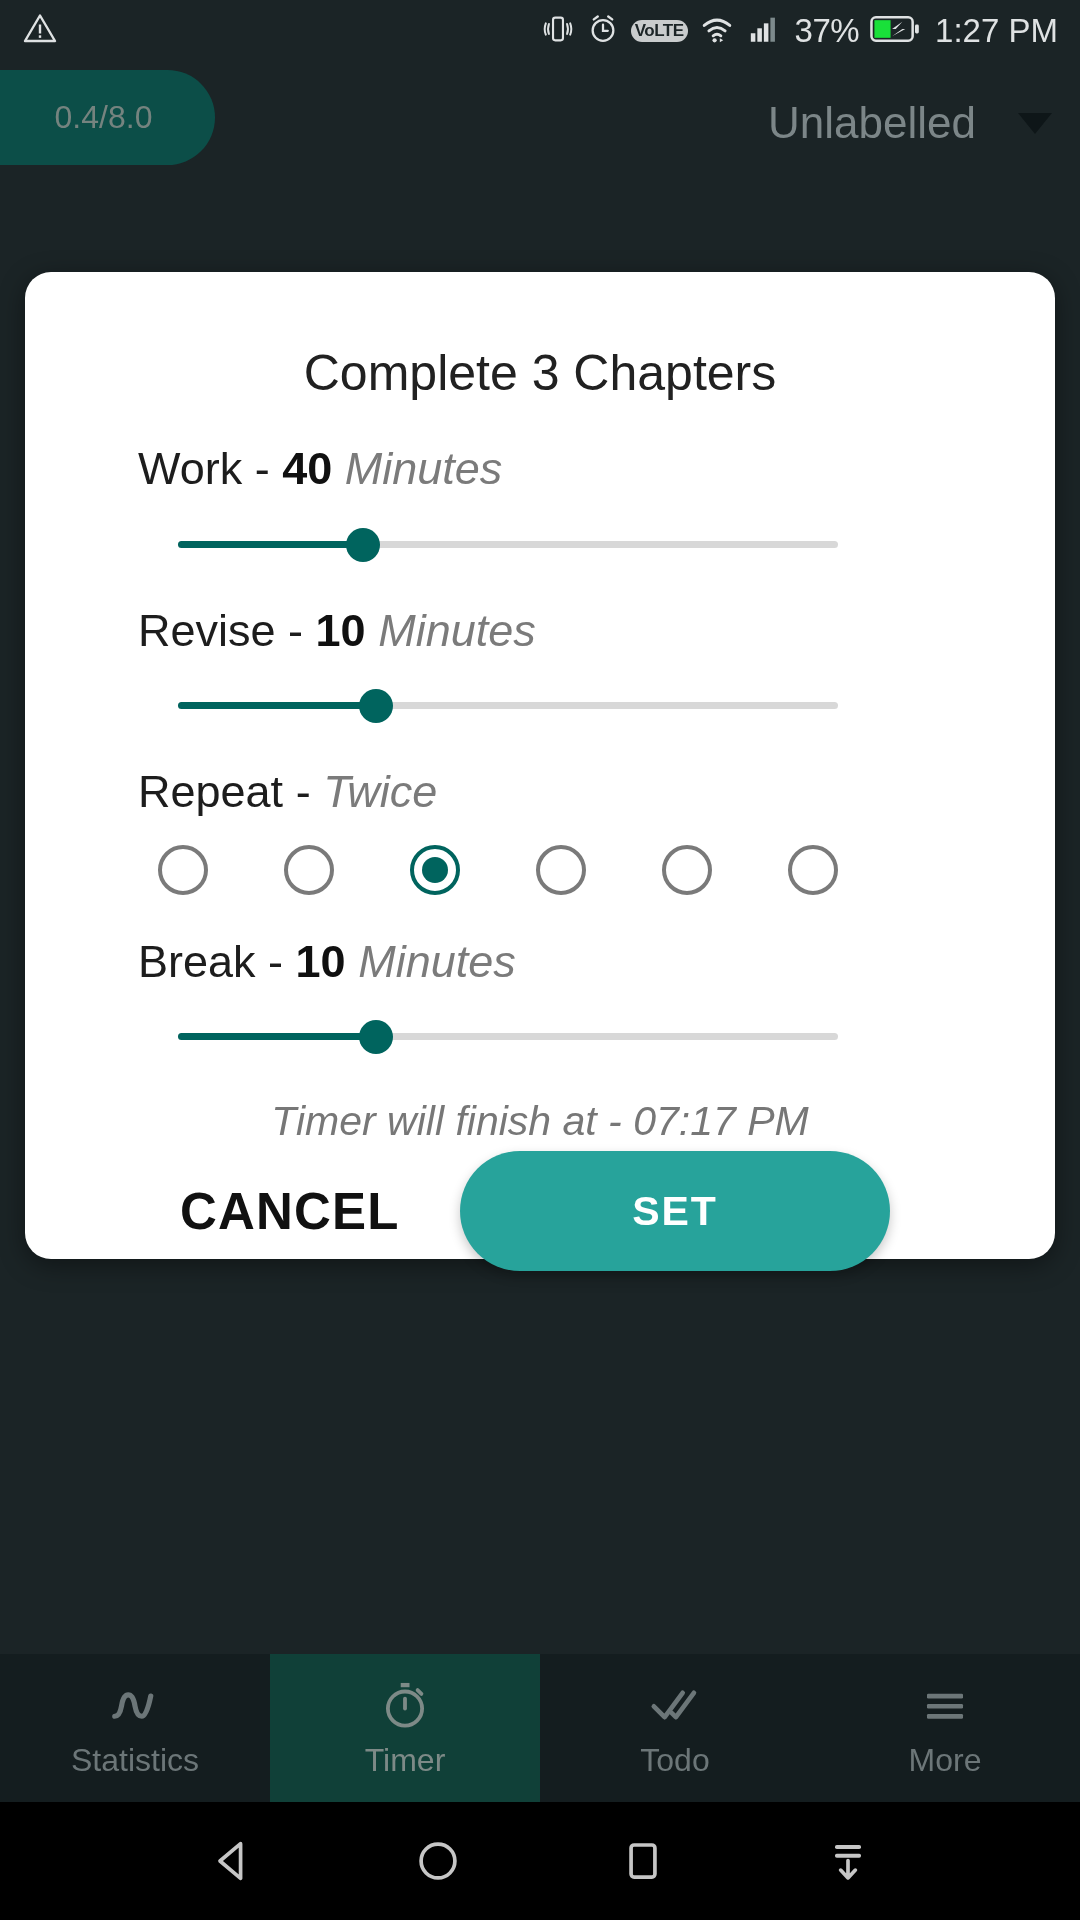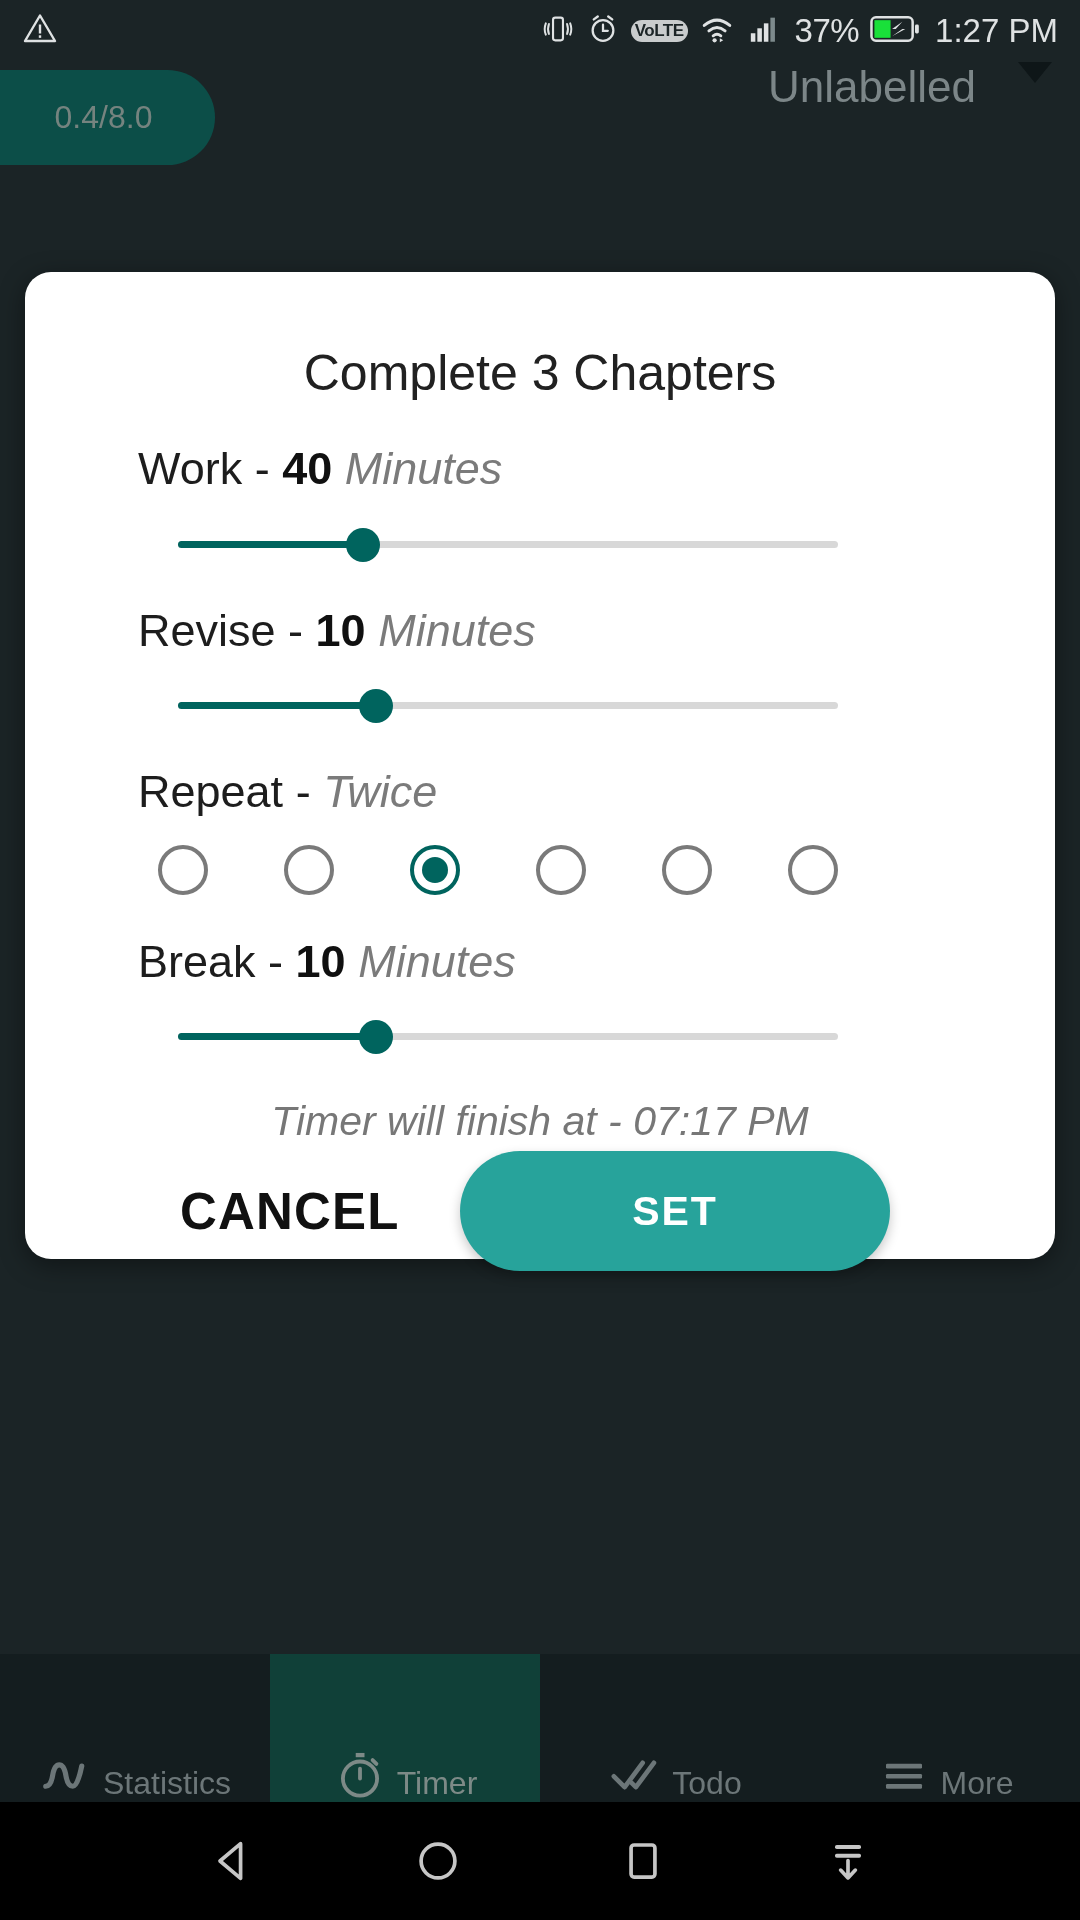--- a/index.html
+++ b/index.html
@@ -37,21 +37,21 @@
     position:absolute; left:0; top:8px;
     height:95px; min-width:215px;
     background:#0c4e48;
     border-radius:0 52px 52px 0;
     display:flex; align-items:center; justify-content:center;
     padding:0 34px 0 26px;
   }
   #session-pill span { color:#75837f; font-size:32px; letter-spacing:0px; }
   #label-select {
     position:absolute; right:28px; top:0; height:122px;
-    display:flex; gap:42px;
+    display:flex; align-items:center; gap:42px;
   }
   #label-text { color:#7c8688; font-size:44px; }
   #label-caret {
     width:0; height:0; border-left:17px solid transparent;
     border-right:17px solid transparent; border-top:21px solid #0e1618;
   }
 
   
   #bg-tagline {
     position:absolute; left:0; top:310px; width:1080px;
@@ -124,22 +124,22 @@
     font-family:"Liberation Sans", sans-serif; cursor:pointer;
     box-shadow:0 5px 12px rgba(0,0,0,0.22);
   }
 
   
   #tab-bar {
     position:absolute; left:0; bottom:118px; width:1080px; height:148px;
     background:#141d1f; display:flex;
   }
   .tab {
-    flex:1; display:flex; flex-direction:row;
-    align-items:flex-end; justify-content:center; gap:10px;
+    flex:1; display:flex; flex-direction:column;
+    align-items:center; justify-content:center; gap:10px;
   }
   .tab.active { background:#104038; }
   .tab-label { color:#6c7678; font-size:32px; }
   .tab.active .tab-label { color:#7d8a87; }
   .tab-icon { height:54px; display:flex; align-items:center; justify-content:center; }
 
   
   #nav-bar {
     position:absolute; left:0; bottom:0; width:1080px; height:118px;
     background:#000; display:flex; align-items:center; justify-content:space-around;

